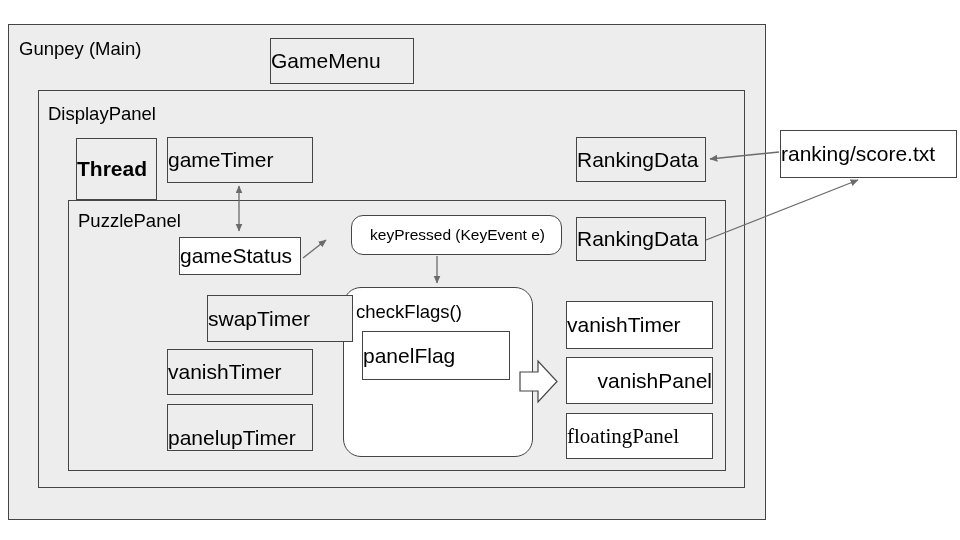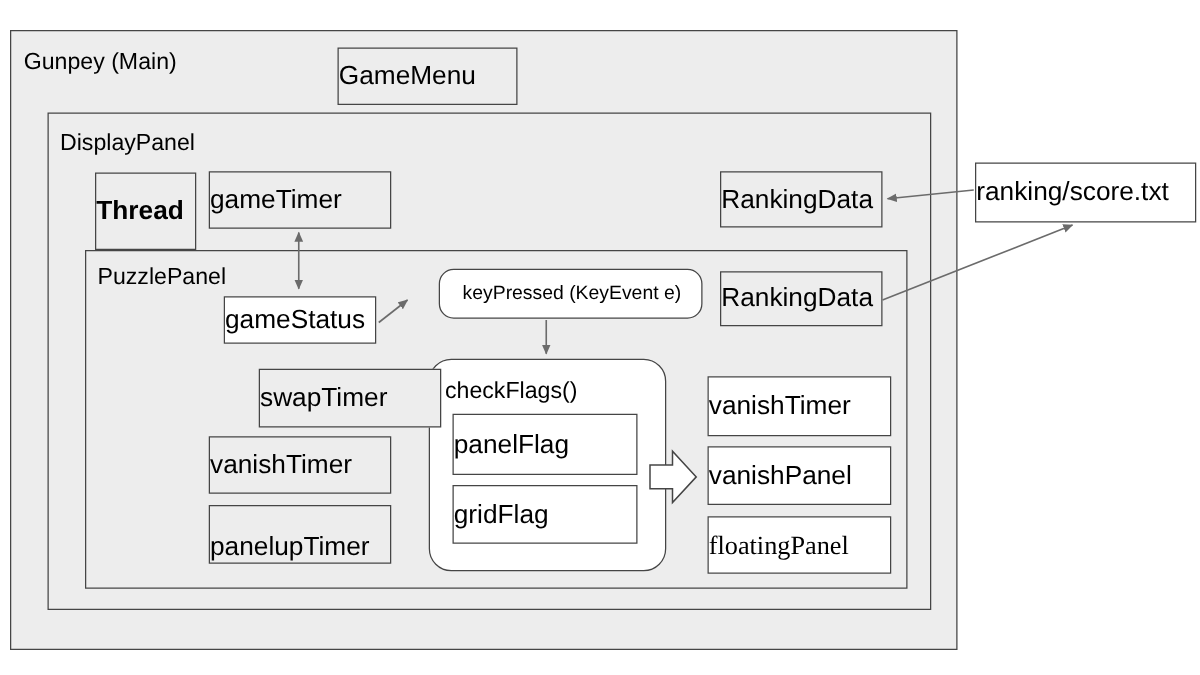--- a/index.html
+++ b/index.html
@@ -105,27 +105,24 @@
   </div>
   <div class="node white" style="left:780px; top:130px; width:177px; height:48px;">
     <span>ranking/score.txt</span>
   </div>
   <div class="node white rounded-sm centered small-text" style="left:331px; top:215px; width:211px; height:40px;">
     <span>keyPressed (KeyEvent e)</span>
   </div>
   <div class="node white" style="left:362px; top:331px; width:148px; height:49px;">
     <span>panelFlag</span>
   </div>
-  <div class="node white" style="left:362px; top:388px; width:148px; height:47px;">
-    <span>gridFlag</span>
-  </div>
   <div class="node white" style="left:566px; top:301px; width:147px; height:48px;">
     <span>vanishTimer</span>
   </div>
-  <div class="node white" style="left:566px; top:357px; width:147px; height:47px;">
+  <div class="node white" style="left:566px; top:357px; width:147px; height:47px;justify-content:flex-end;">
     <span>vanishPanel</span>
   </div>
   <div class="node white" style="left:566px; top:413px; width:147px; height:46px;font-family:Liberation Serif, serif;">
     <span>floatingPanel</span>
   </div>
 
   <svg class="overlay" width="960" height="540" viewBox="0 0 960 540">
     <defs>
       <marker id="ah" markerWidth="9" markerHeight="8" refX="7.4" refY="3.5" orient="auto-start-reverse" markerUnits="userSpaceOnUse">
         <path d="M0,0 L8,3.5 L0,7 Z" class="arrow-head"></path>

